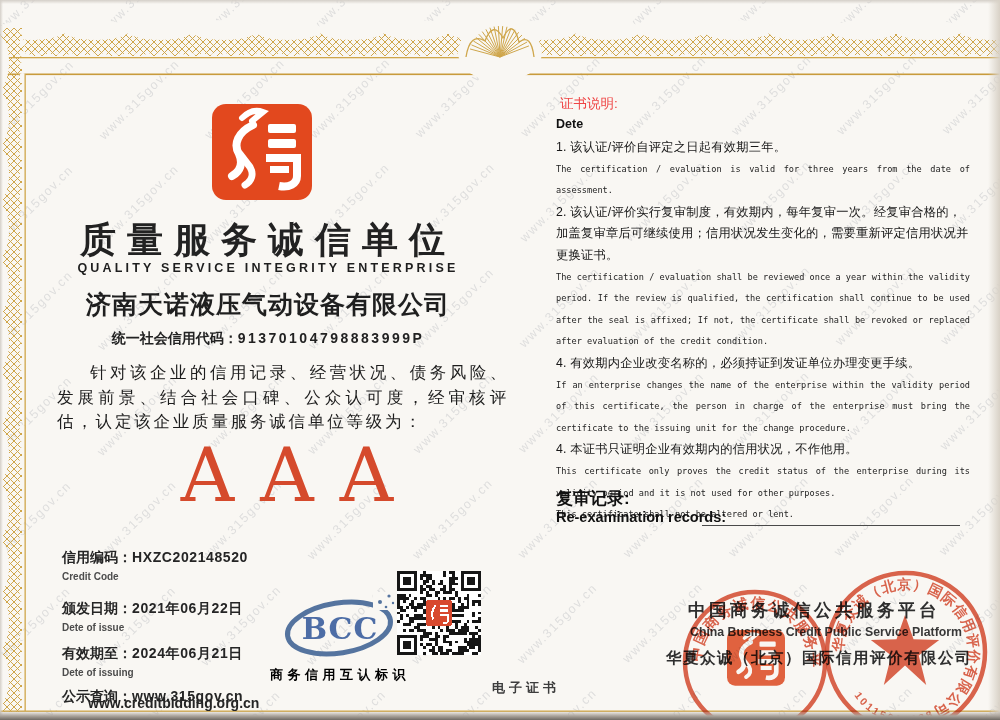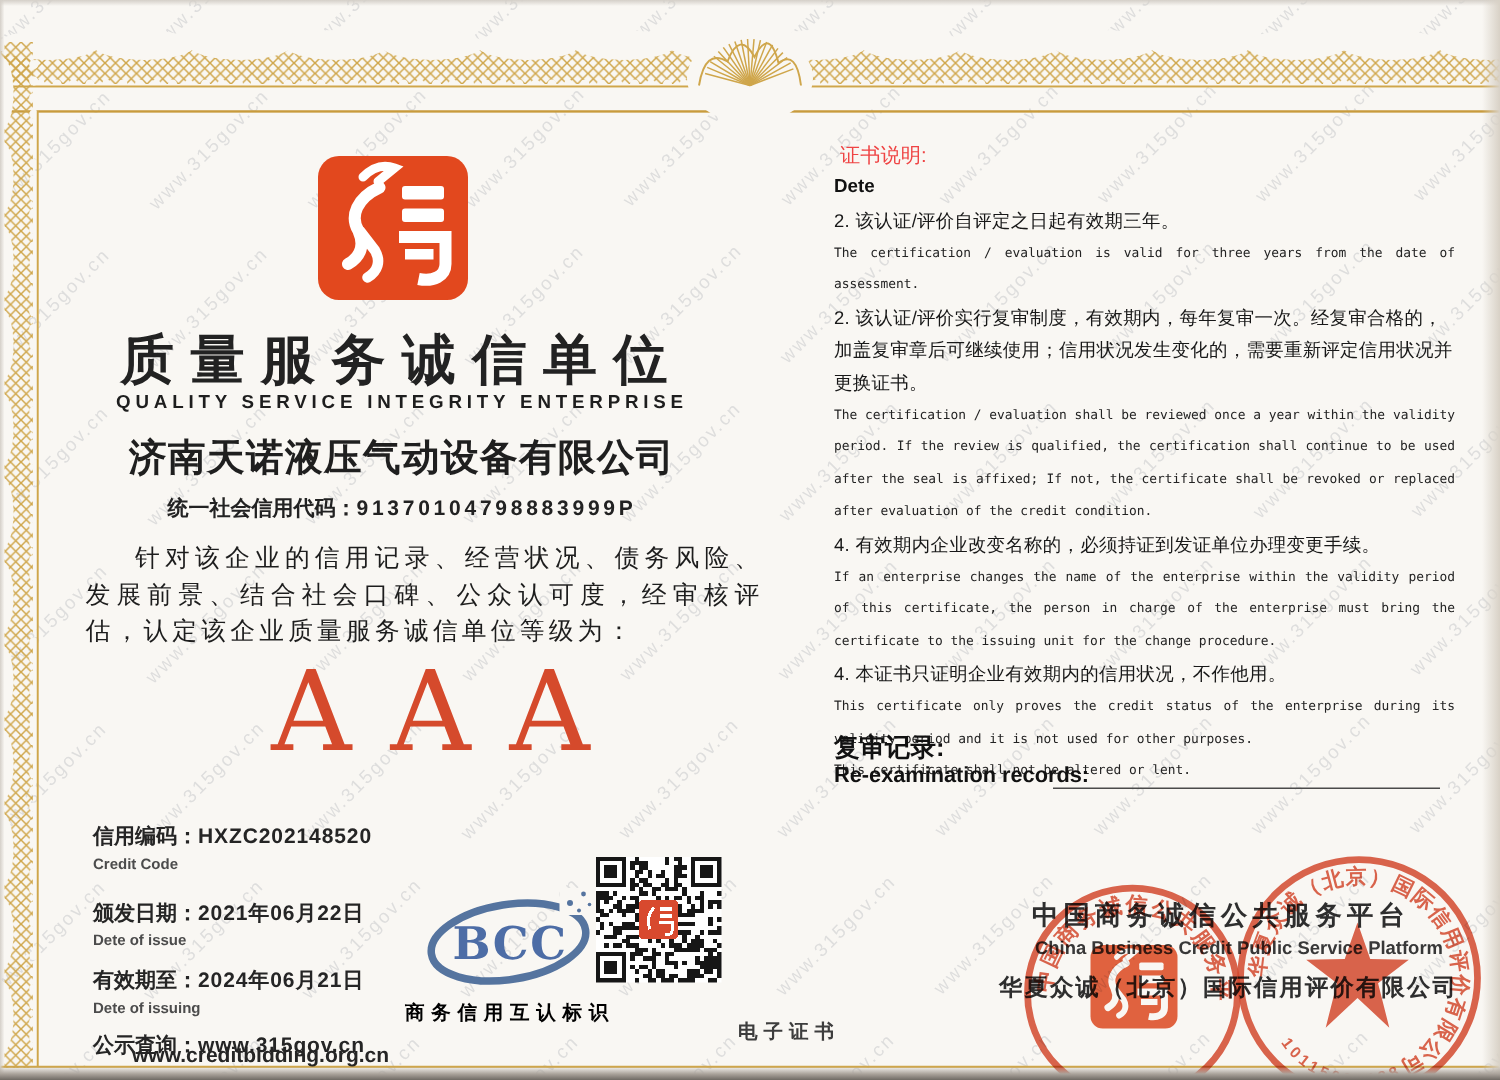--- a/index.html
+++ b/index.html
@@ -707,21 +707,21 @@
         <rect x="43.30344827586207" y="33.65793103448276" width="7.820689655172414" height="2.6068965517241383" fill="#fff"></rect>
         <rect x="43.30344827586207" y="38.350344827586206" width="7.820689655172414" height="2.6068965517241383" fill="#fff"></rect>
         <path d="M38.87172413793103 34.179310344827584 q-5.735172413793104 6.517241379310345 -2.6068965517241383 14.33793103448276" fill="none" stroke="#fff" stroke-width="2"></path>
         <path d="M42.52137931034483 44.08551724137931 h8.602758620689656 v5.2137931034482765 q0 3.1282758620689655 -4.692413793103448 2.6068965517241383" fill="none" stroke="#fff" stroke-width="2"></path>
       </svg></div>
   <div class="abs content qr-label">电子证书</div>
 
   <div class="abs content notes">
     <p class="notes-h-zh">证书说明:</p>
     <p class="notes-h-en">Dete</p>
-    <p class="note-zh">2. 该认证/评价自评定之日起有效期三年。</p>
+    <p class="note-zh">1. 该认证/评价自评定之日起有效期三年。</p>
     <p class="note-en">The certification / evaluation is valid for three years from the date of assessment.</p>
     <p class="note-zh">2. 该认证/评价实行复审制度，有效期内，每年复审一次。经复审合格的，加盖复审章后可继续使用；信用状况发生变化的，需要重新评定信用状况并更换证书。</p>
     <p class="note-en">The certification / evaluation shall be reviewed once a year within the validity period. If the review is qualified,  the certification shall continue to be used after the seal is affixed; If not, the certificate shall be revoked or replaced after evaluation of the credit condition.</p>
     <p class="note-zh">4. 有效期内企业改变名称的，必须持证到发证单位办理变更手续。</p>
     <p class="note-en">If an enterprise changes the name of the enterprise within the validity period of this certificate, the person in charge of the enterprise must bring the certificate to the issuing unit for the change procedure.</p>
     <p class="note-zh">4. 本证书只证明企业有效期内的信用状况，不作他用。</p>
     <p class="note-en">This certificate only proves the credit status of the enterprise during its validity period and it is not used for other purposes.</p>
     <p class="note-en">This certificate shall not be altered or lent.</p>
   </div>
 

